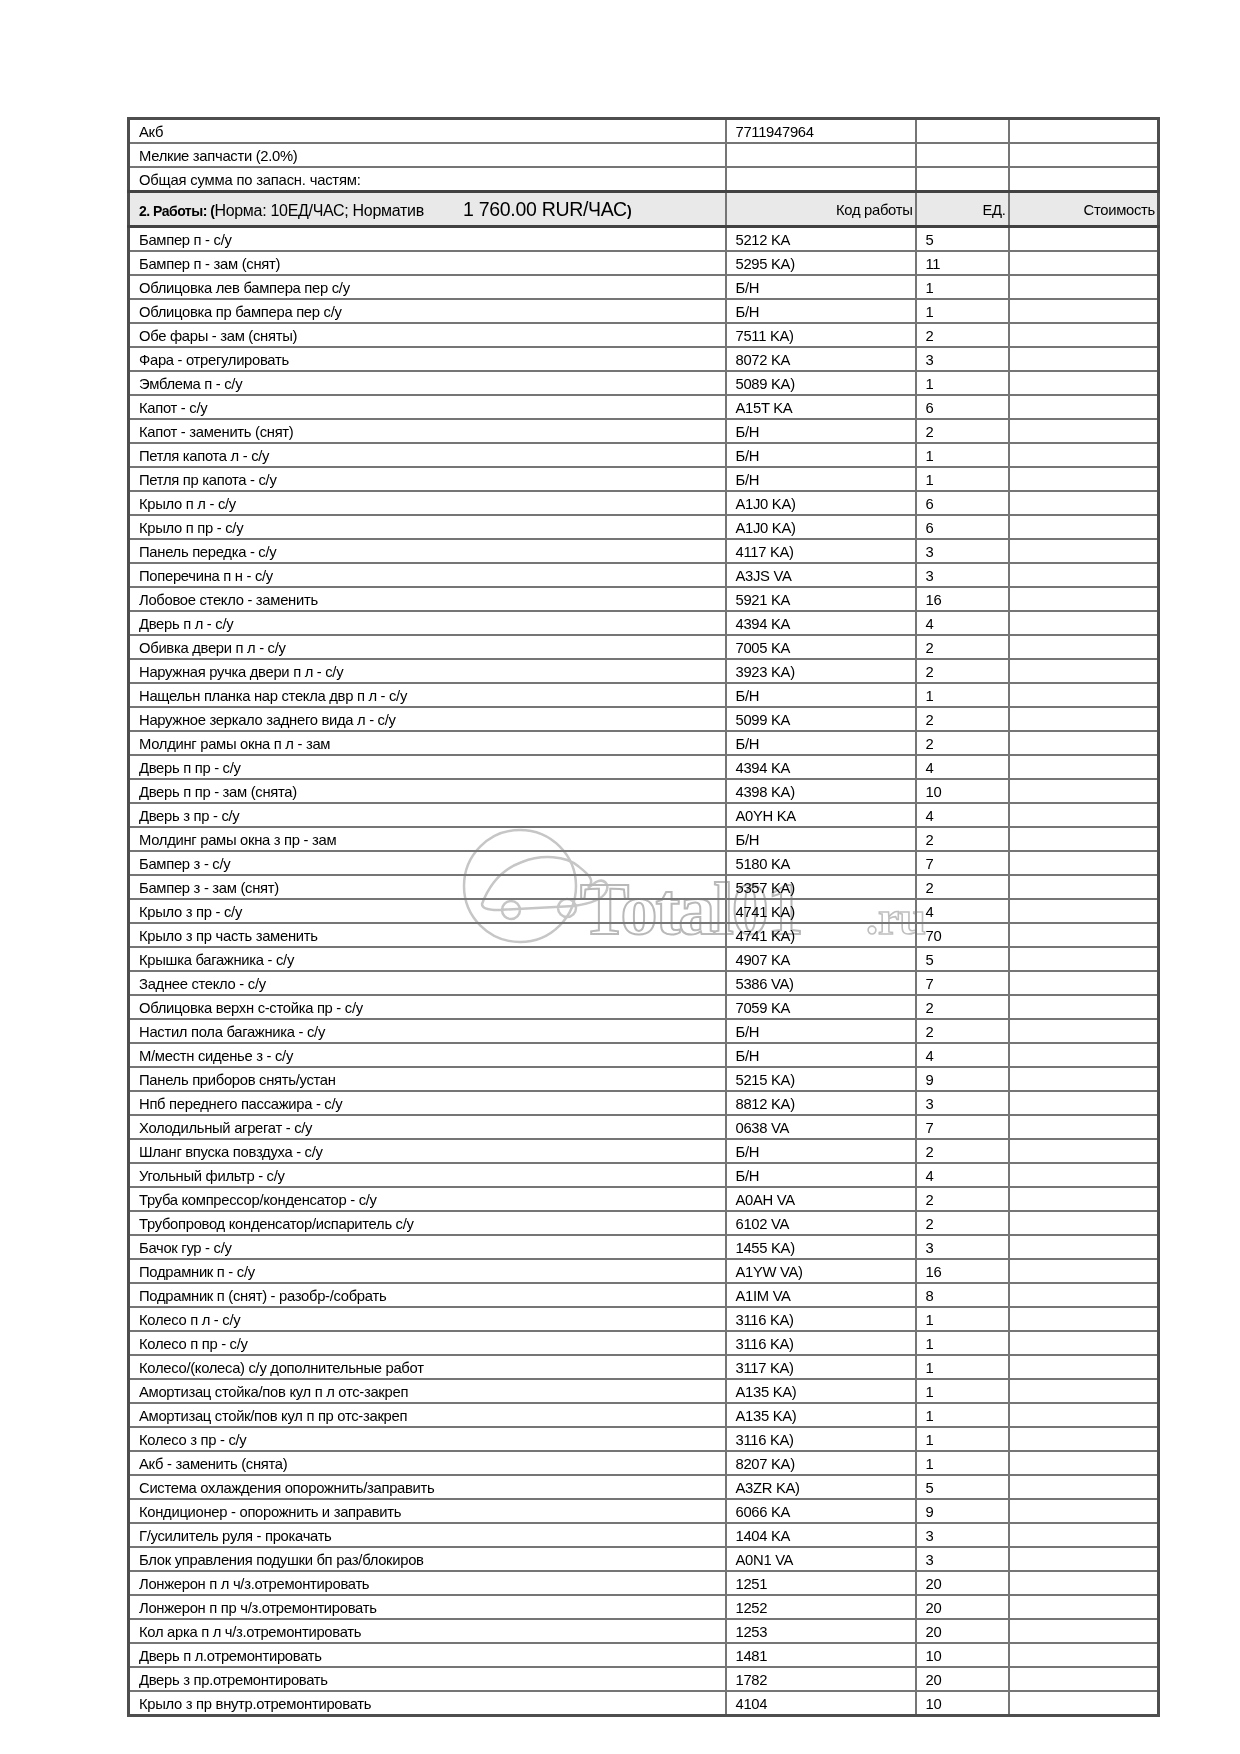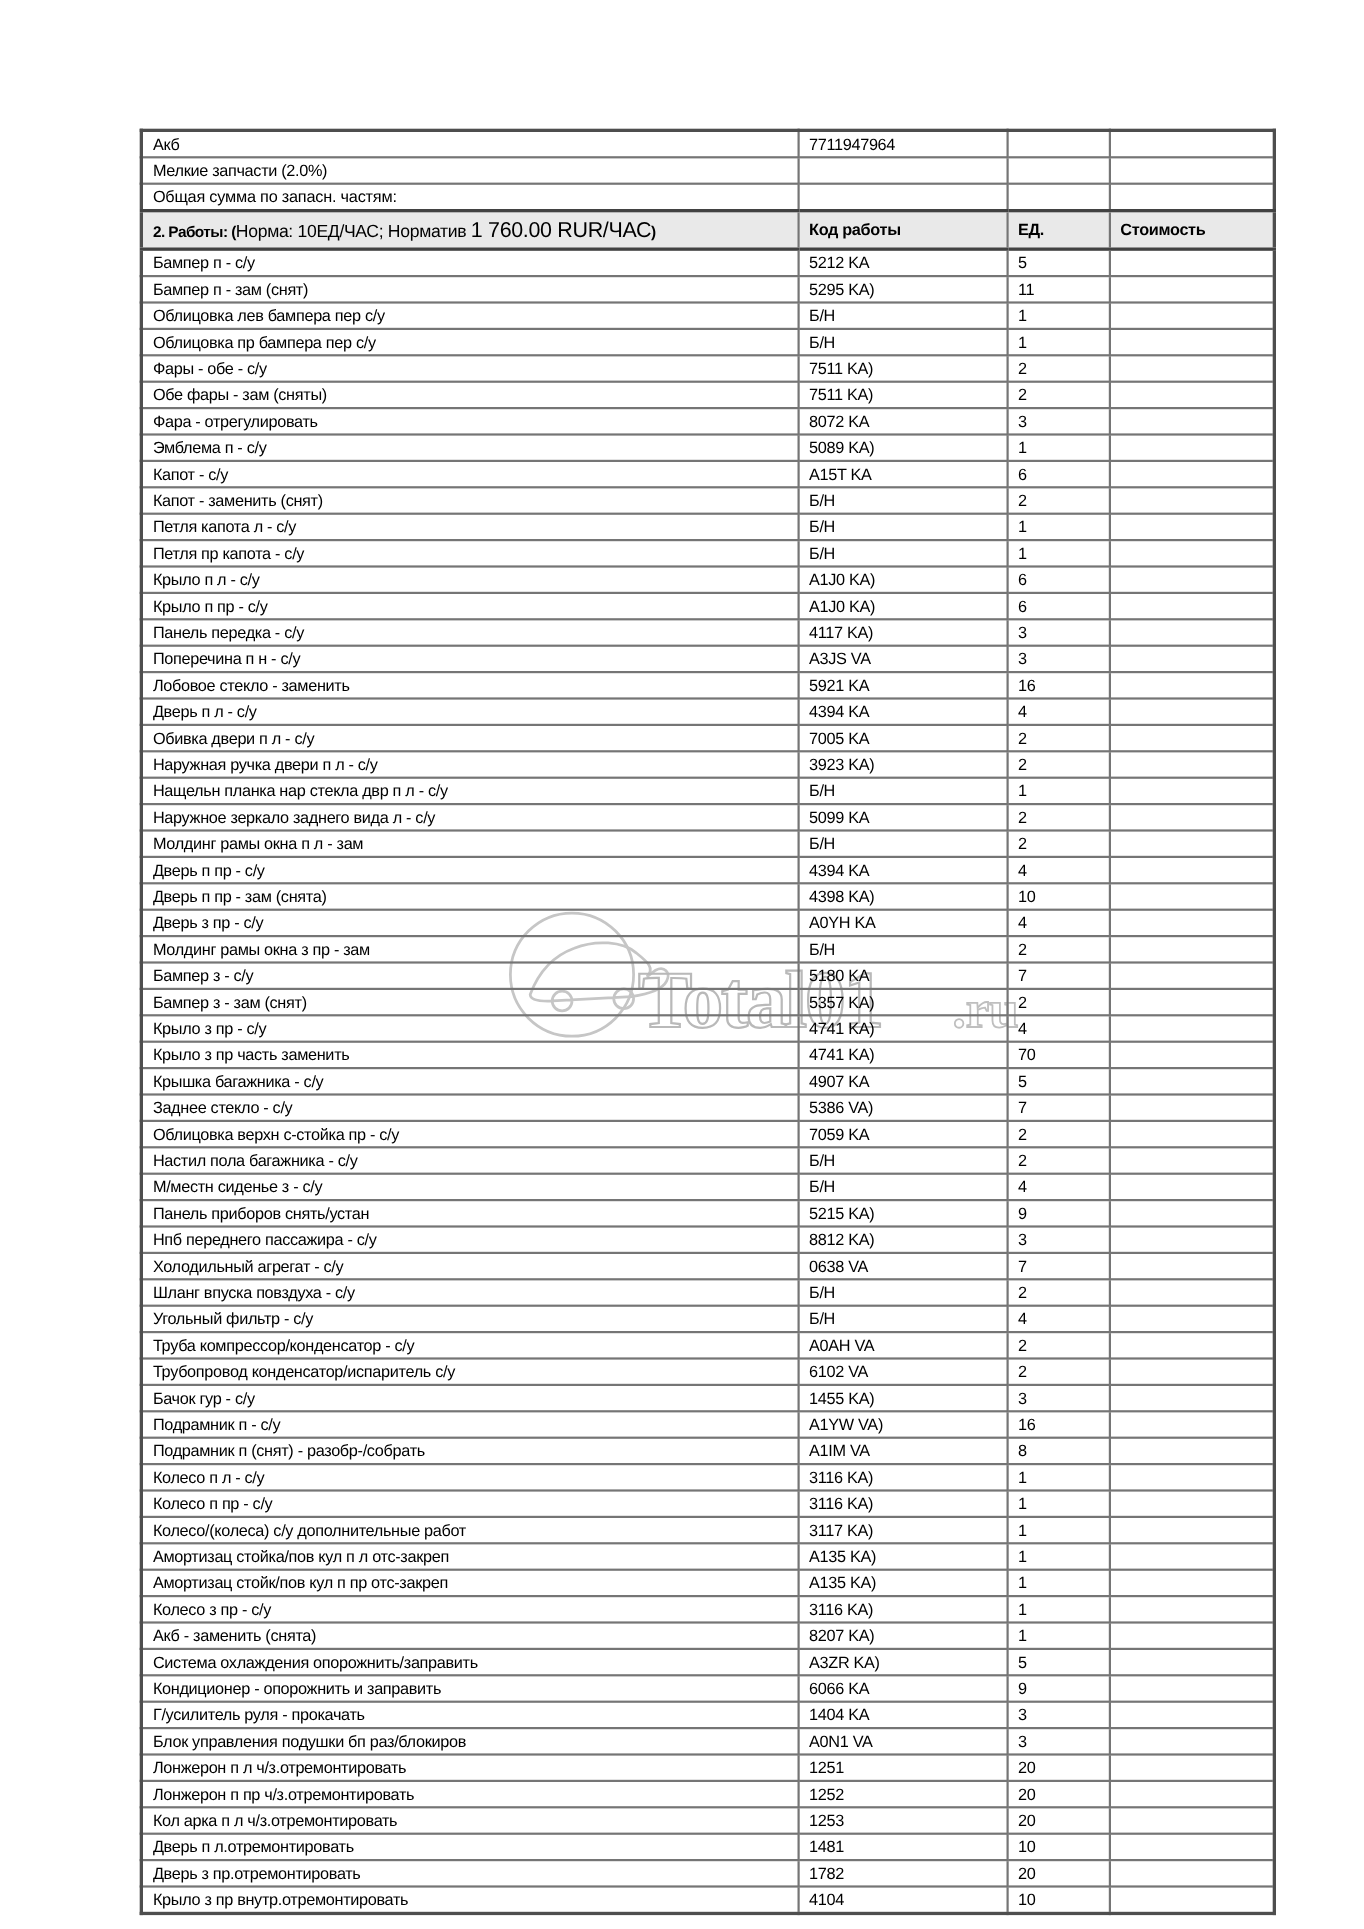--- a/index.html
+++ b/index.html
@@ -27,25 +27,25 @@
   }
   td.code-cell{padding-left:10px;}
   td.units-cell{padding-left:8px;}
   td.cost-cell{padding-left:8px;}
   tr.bold-row td{font-weight:normal;letter-spacing:-0.2px;}
 
   tr.section-header td{
     background:#e9e9e9;border-top:3px solid #424242;border-bottom:3px solid #424242;
   }
   tr.section-header.works td{height:31px;}
-  td.col-head{font-weight:bold;font-size:20px;letter-spacing:-0.4px;}
+  td.col-head{font-weight:normal;font-size:20px;letter-spacing:-0.4px;text-align:right;}
 
   .hb{font-weight:bold;font-size:14px;letter-spacing:-0.5px;}
   .hn{font-weight:normal;font-size:16px;letter-spacing:-0.3px;text-align:right;}
-  .hr{font-weight:normal;font-size:19.5px;letter-spacing:-0.3px;}
+  .hr{font-weight:normal;font-size:19.5px;letter-spacing:-0.3px;margin-left:35px;}
 </style>
 </head>
 <body>
 
 <div class="page">
 
   <svg class="watermark" width="540" height="160" viewBox="0 0 540 160">
     <g fill="none" stroke="#c6c6c6" stroke-width="2.5">
       <circle cx="82" cy="68" r="56"></circle>
       <path d="M44,86 C50,70 62,52 84,44 C104,36 128,38 140,48 C150,56 158,62 150,70
@@ -122,26 +122,20 @@
           <td class="cost-cell"></td>
         </tr>
 
         <tr>
           <td class="name-cell">Облицовка пр бампера пер с/у</td>
           <td class="code-cell">Б/Н</td>
           <td class="units-cell">1</td>
           <td class="cost-cell"></td>
         </tr>
 
-        <tr>
-          <td class="name-cell">Фары - обе - с/у</td>
-          <td class="code-cell">7511 KA)</td>
-          <td class="units-cell">2</td>
-          <td class="cost-cell"></td>
-        </tr>
 
         <tr>
           <td class="name-cell">Обе фары - зам  (сняты)</td>
           <td class="code-cell">7511 KA)</td>
           <td class="units-cell">2</td>
           <td class="cost-cell"></td>
         </tr>
 
         <tr>
           <td class="name-cell">Фара - отрегулировать</td>

